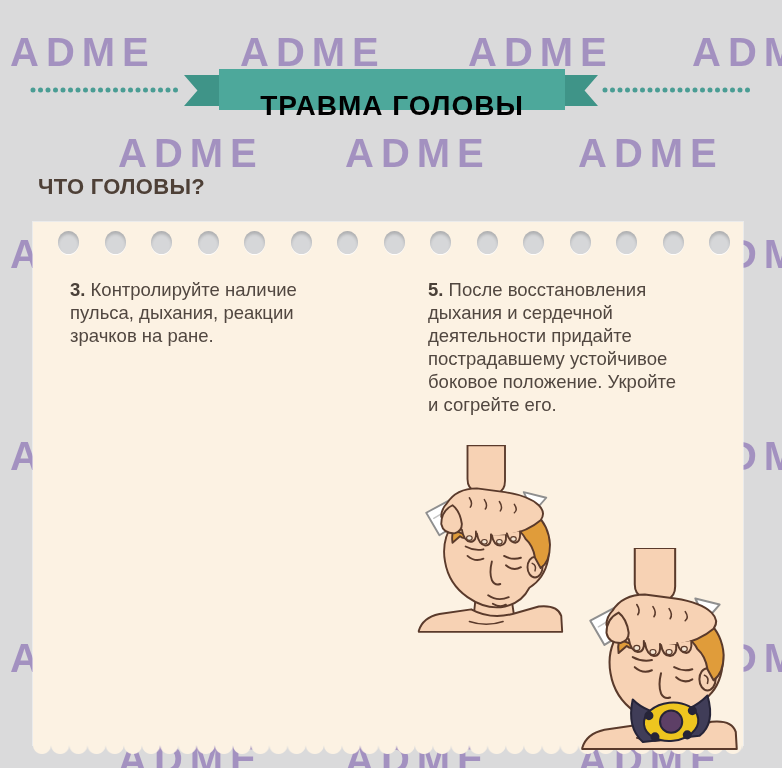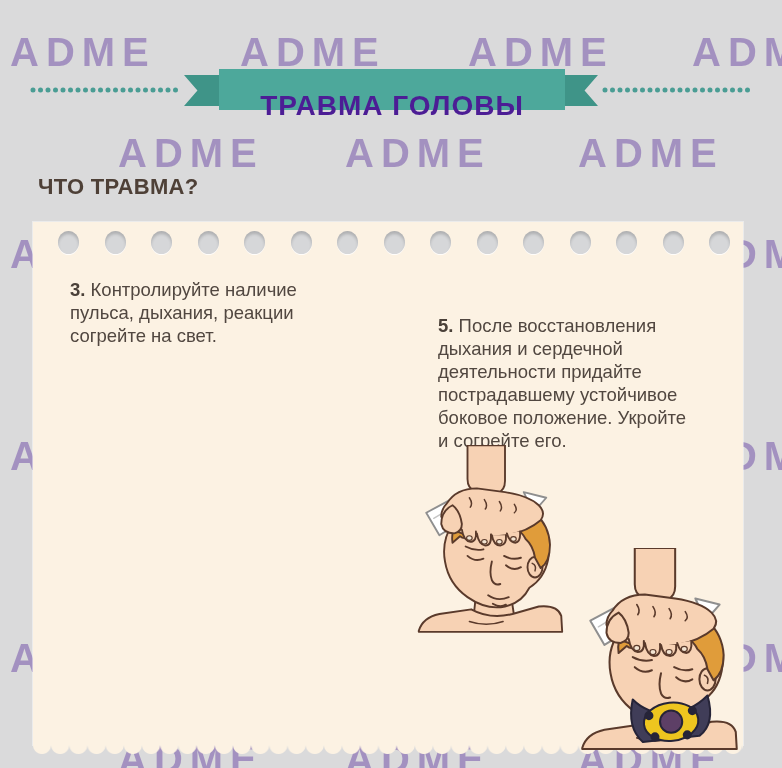--- a/index.html
+++ b/index.html
@@ -16,21 +16,21 @@
   }
   
   .ribbon-wing{position:absolute;top:75px;width:42px;height:31px;background:#3f9488;z-index:2;}
   .wing-left{left:184px;clip-path:polygon(0 0,100% 0,100% 100%,0 100%,32% 50%);}
   .wing-right{left:556px;clip-path:polygon(0 0,100% 0,68% 50%,100% 100%,0 100%);}
   .ribbon-band{
     position:absolute;left:219px;top:69px;width:346px;height:41px;background:#4da89b;z-index:3;
     display:flex;align-items:center;justify-content:center;
   }
   .ribbon-band span{
-    color:#4c1d95;font-weight:bold;font-size:28px;letter-spacing:1px;white-space:nowrap;margin-top:32px;
+    color:#000000;font-weight:bold;font-size:28px;letter-spacing:1px;white-space:nowrap;margin-top:32px;
   }
   .dots{position:absolute;z-index:2;}
   
   .page-heading{
     position:absolute;left:38px;top:174px;z-index:3;
     font-size:22px;font-weight:bold;color:#4e4037;letter-spacing:.3px;
   }
   
   .card{
     position:absolute;left:33px;top:222px;width:710px;height:523px;
@@ -45,21 +45,21 @@
     position:absolute;left:58px;top:231px;width:672px;z-index:4;
     display:flex;justify-content:space-between;
   }
   .hole{
     width:21px;height:23px;border-radius:50%;background:#d6d7d9;
     box-shadow:inset 0 3px 3px rgba(0,0,0,.18), 0 1px 0 rgba(255,255,255,.8);
   }
   
   .col{position:absolute;z-index:4;color:#514740;font-size:18.5px;line-height:23px;}
   .col-left{left:70px;top:278px;width:335px;}
-  .col-right{left:438px;top:278px;width:310px;margin-top:36px;}
+  .col-right{left:428px;top:278px;width:310px;}
   .step{margin:0 0 19px 0;}
   .step b{font-weight:bold;color:#4a4038;}
   .step .step-text{white-space:pre-line;}
   
   .fig{position:absolute;z-index:4;}
   #fig1{left:415px;top:445px;}
   #fig2{left:578px;top:548px;}
   .defs-hidden{position:absolute;width:0;height:0;overflow:hidden;}
 </style>
 </head>
@@ -101,21 +101,21 @@
 </svg>
 <svg class="dots" width="156" height="10" style="left:600px;top:85px;">
   <line x1="5" y1="5" x2="151" y2="5" stroke="#4a9d94" stroke-width="5" stroke-linecap="round" stroke-dasharray="0 7.5"></line>
 </svg>
 <div class="ribbon-wing wing-left"></div>
 <div class="ribbon-wing wing-right"></div>
 <div class="ribbon-band">
   <span>ТРАВМА ГОЛОВЫ</span>
 </div>
 
-<div class="page-heading">ЧТО ТРАВМА?</div>
+<div class="page-heading">ЧТО ГОЛОВЫ?</div>
 
 <div class="card"></div>
 <div class="card-wave"></div>
 <div class="holes">
   <span class="hole"></span>
   <span class="hole"></span>
   <span class="hole"></span>
   <span class="hole"></span>
   <span class="hole"></span>
   <span class="hole"></span>
@@ -126,21 +126,21 @@
   <span class="hole"></span>
   <span class="hole"></span>
   <span class="hole"></span>
   <span class="hole"></span>
   <span class="hole"></span>
 </div>
 
 <div class="col col-left">
   <p class="step"><b>3.</b> <span class="step-text">Контролируйте наличие
 пульса, дыхания, реакции
-согрейте на свет.</span></p>
+зрачков на ране.</span></p>
 </div>
 
 <div class="col col-right">
   <p class="step"><b>5.</b> <span class="step-text">После восстановления
 дыхания и сердечной
 деятельности придайте
 пострадавшему устойчивое
 боковое положение. Укройте
 и согрейте его.</span></p>
 </div>

